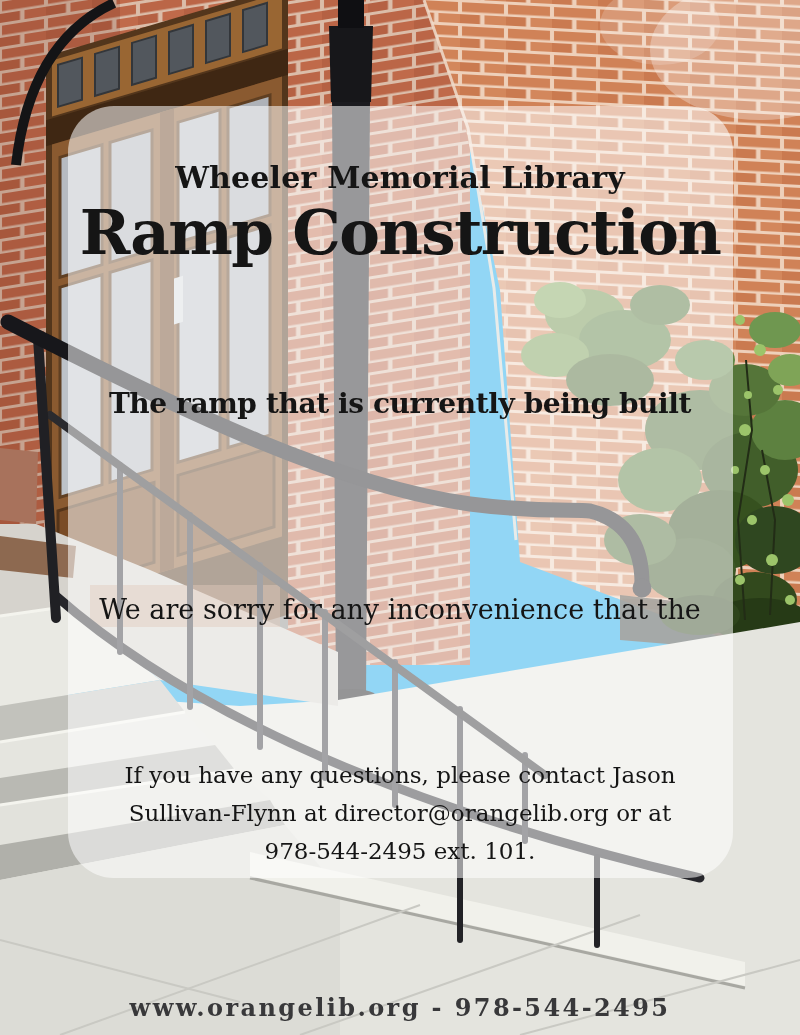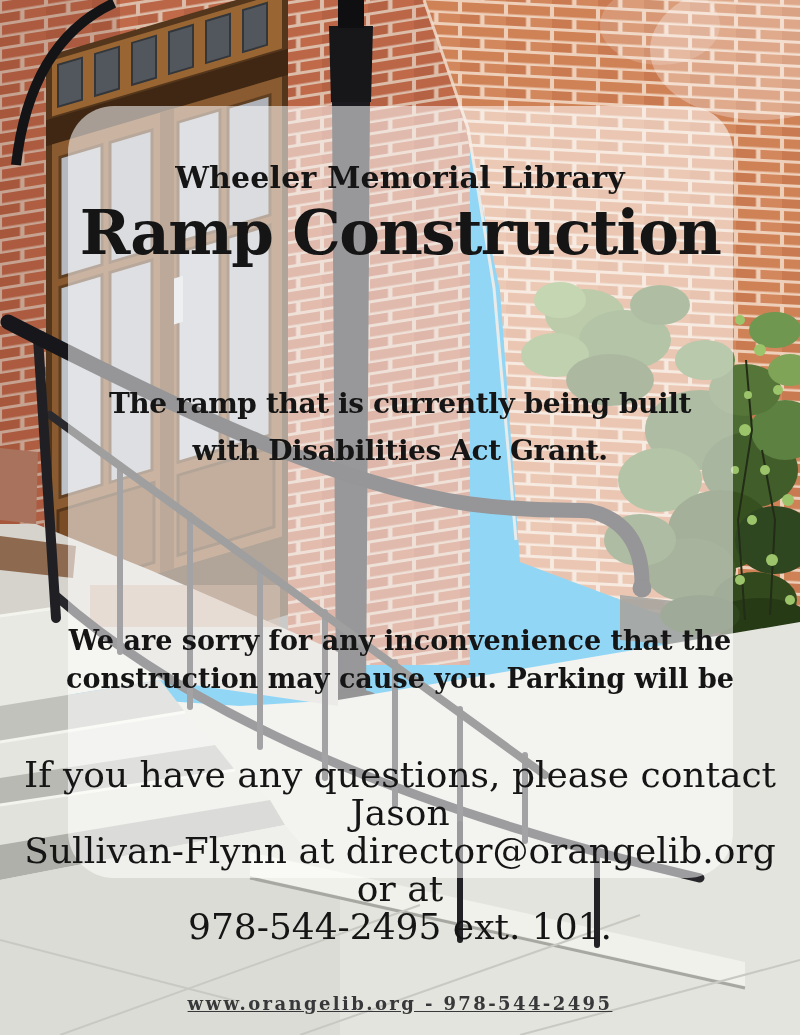--- a/index.html
+++ b/index.html
@@ -6,23 +6,23 @@
   .stage{
     position:relative;width:800px;height:1035px;overflow:hidden;
     font-family:"DejaVu Serif","Liberation Serif",serif;
     background:#0ea5e9;
   }
   .stage svg{position:absolute;left:0;top:0;}
   .txt{position:absolute;left:0;right:0;text-align:center;color:#151515;}
   .subtitle{top:158px;font-size:30px;font-weight:bold;line-height:40px;letter-spacing:.2px;}
   .title{top:197px;font-size:61px;font-weight:bold;line-height:72px;letter-spacing:-1.5px;}
   .p1{top:352px;font-size:28px;font-weight:bold;line-height:47px;letter-spacing:-.4px;margin-top:28px;}
-  .p2{top:622px;font-size:27px;font-weight:bold;line-height:38px;}
-  .p3{top:756px;font-size:36px;font-weight:normal;line-height:38px;}
-  .footer{top:993px;font-size:18px;font-weight:bold;letter-spacing:2.4px;color:#38383a;text-decoration:underline;}
+  .p2{top:591px;font-size:27px;font-weight:normal;line-height:38px;}
+  .p3{top:756px;font-size:23px;font-weight:normal;line-height:38px;}
+  .footer{top:993px;font-size:24px;font-weight:bold;letter-spacing:2.4px;color:#38383a;}
 </style>
 </head>
 <body>
 
 <div class="stage">
 
   <svg width="800" height="1035" viewBox="0 0 800 1035" aria-hidden="true">
     <defs>
       <pattern id="brickL" width="46" height="24" patternUnits="userSpaceOnUse" patternTransform="skewY(-9)">
         <rect width="46" height="24" fill="#dbbda9"></rect>
@@ -183,26 +183,24 @@
     </g>
 
     <rect x="68" y="106" width="665" height="772" rx="46" fill="#ffffff" opacity=".55"></rect>
   </svg>
 
   <div class="txt subtitle">Wheeler Memorial Library</div>
   <div class="txt title">Ramp Construction</div>
 
   <div class="txt p1">
     <div>The ramp that is currently being built</div>
-    <div>with Disabilities Act Grant.</div>
   </div>
 
   <div class="txt p2">
     <div>We are sorry for any inconvenience that the</div>
-    <div>construction may cause you. Parking will be</div>
   </div>
 
   <div class="txt p3">
     <div>If you have any questions, please contact Jason</div>
     <div>Sullivan-Flynn at director@orangelib.org or at</div>
     <div>978-544-2495 ext. 101.</div>
   </div>
 
   <div class="txt footer">www.orangelib.org - 978-544-2495</div>
 </div>

